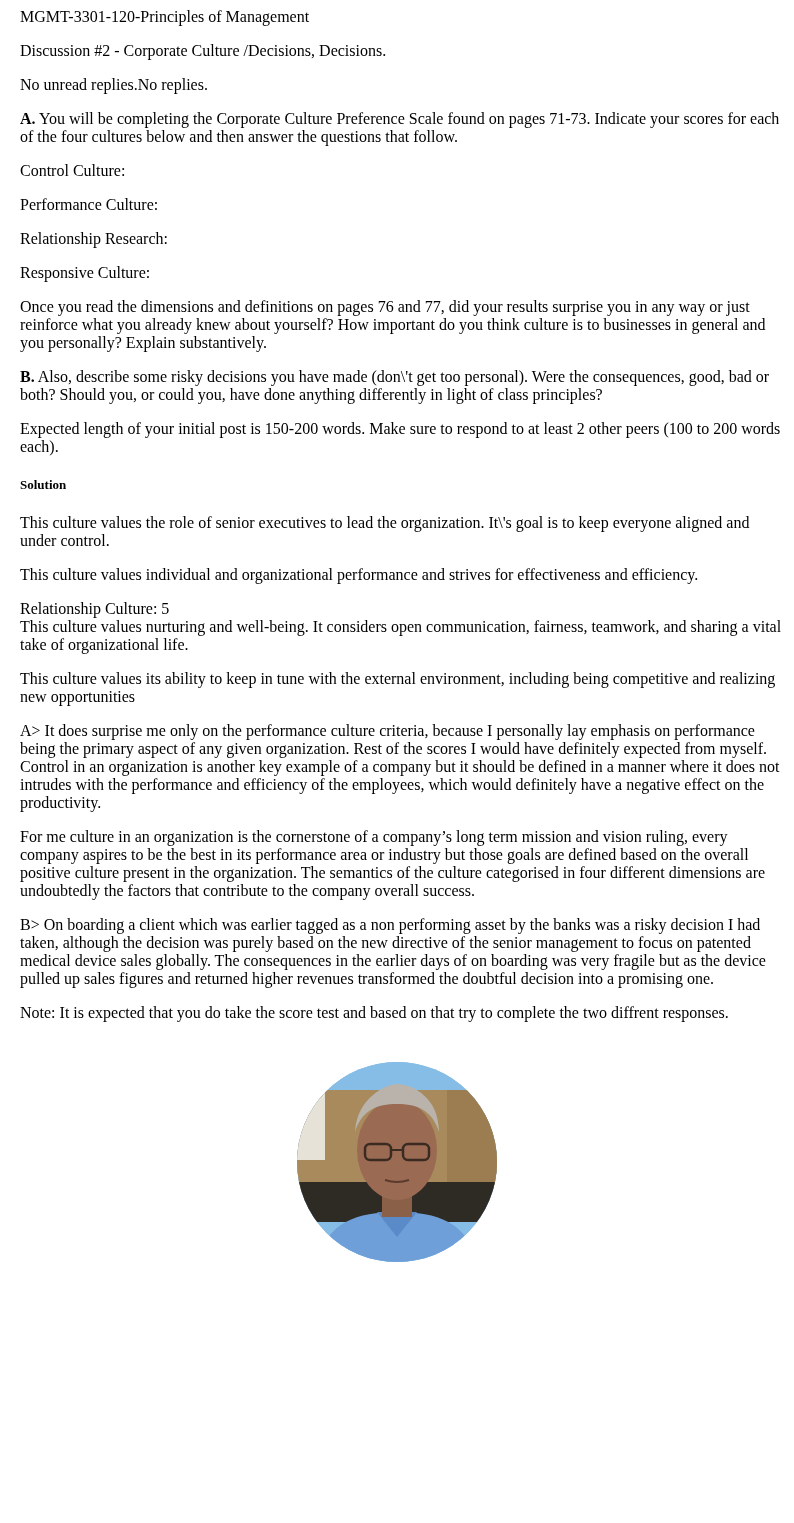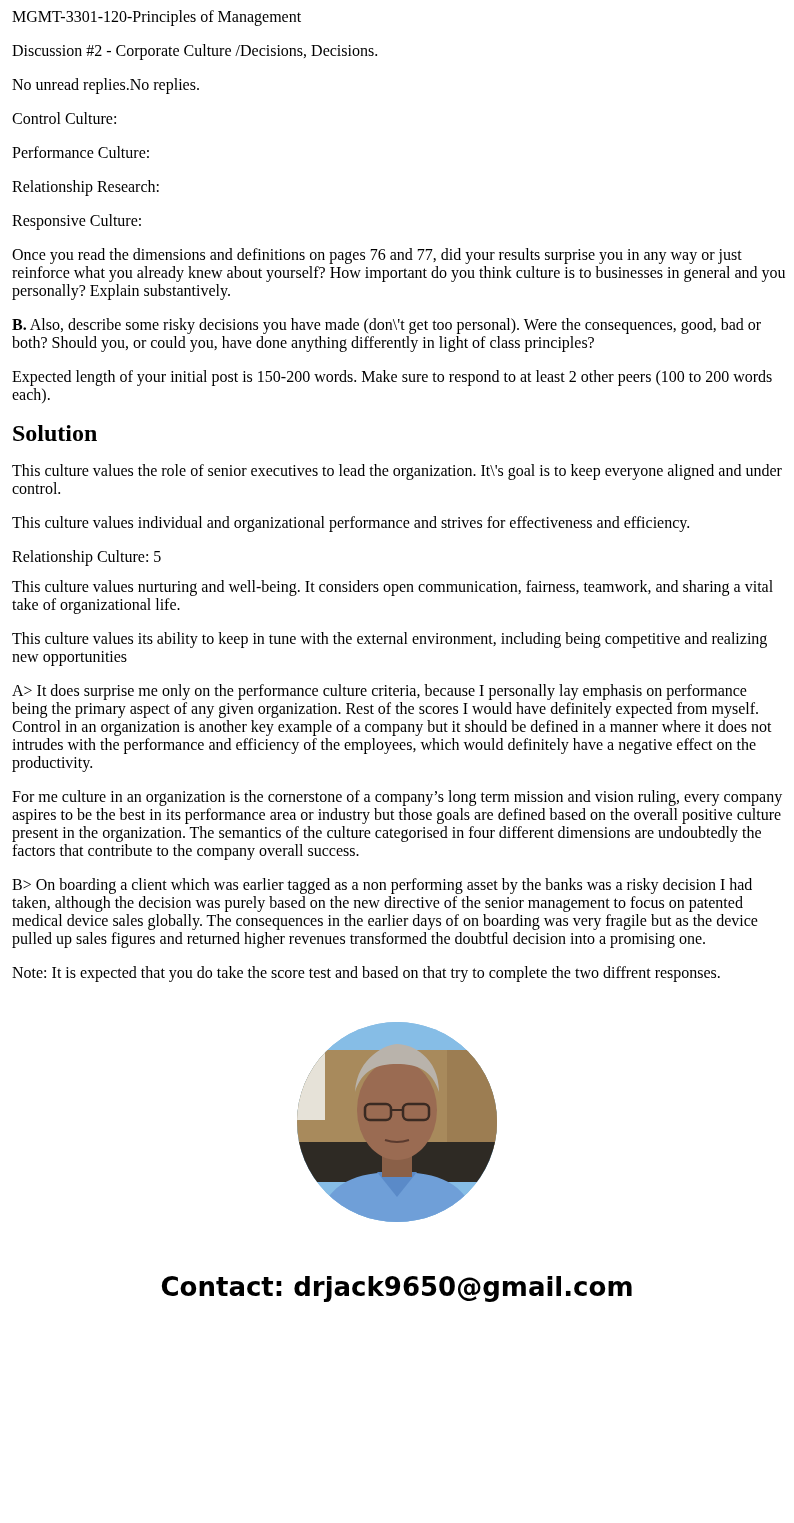--- a/index.html
+++ b/index.html
@@ -3,26 +3,26 @@
 <meta charset="utf-8">
 <style>
   html, body { margin: 0; padding: 0; background: #ffffff; }
   body {
     width: 794px;
     font-family: "Liberation Serif", serif;
     font-size: 16px;
     line-height: 18px;
     color: #000000;
   }
-  .content { padding: 8px 8px 0 12px; }
+  .content { padding: 8px 8px 0 20px; }
   p { margin: 0 0 16px 0; }
-  p.tight { margin-bottom: 12px; }
+  p.tight { margin-bottom: 0; }
   h3 {
     font-family: "Liberation Serif", serif;
-    font-size: 24px;
+    font-size: 13px;
     font-weight: bold;
     margin: 18px 0 18px 0;
     line-height: 22px;
   }
   b { font-weight: bold; }
   .avatar-wrap {
     display: flex;
     justify-content: center;
     margin-top: 40px;
   }
@@ -42,20 +42,21 @@
   }
 </style>
 </head>
 <body>
 
 <div class="content">
   <p>MGMT-3301-120-Principles of Management</p>
   <p>Discussion #2 - Corporate Culture /Decisions, Decisions.</p>
   <p>No unread replies.No replies.</p>
 
+  <p><b>A.</b><span> You will be completing the Corporate Culture Preference Scale found on pages 71-73. Indicate your scores for each of the four cultures below and then answer the questions that follow.</span></p>
 
   <p>Control Culture:</p>
   <p>Performance Culture:</p>
   <p>Relationship Research:</p>
   <p>Responsive Culture:</p>
 
   <p>Once you read the dimensions and definitions on pages 76 and 77, did your results surprise you in any way or just reinforce what you already knew about yourself? How important do you think culture is to businesses in general and you personally? Explain substantively.</p>
 
   <p><b>B.</b><span> Also, describe some risky decisions you have made (don\'t get too personal). Were the consequences, good, bad or both? Should you, or could you, have done anything differently in light of class principles?</span></p>
 
@@ -93,14 +94,13 @@
       <path d="M58 70 C60 35 90 22 100 22 C115 22 142 35 142 70 C135 48 120 42 100 42 C80 42 65 48 58 70 Z" fill="#b9b3ab"></path>
       <rect x="68" y="82" width="26" height="16" rx="5" fill="none" stroke="#3a2a22" stroke-width="2.5"></rect>
       <rect x="106" y="82" width="26" height="16" rx="5" fill="none" stroke="#3a2a22" stroke-width="2.5"></rect>
       <line x1="94" y1="88" x2="106" y2="88" stroke="#3a2a22" stroke-width="2"></line>
       <path d="M88 118 Q100 122 112 118" stroke="#5a3a2e" stroke-width="2" fill="none"></path>
     </svg>
   </div>
 </div>
 
 <div class="footer-cta">
-  <div>Contact: drjack9650@gmail.com</div>
 </div>
 
 </body></html>

